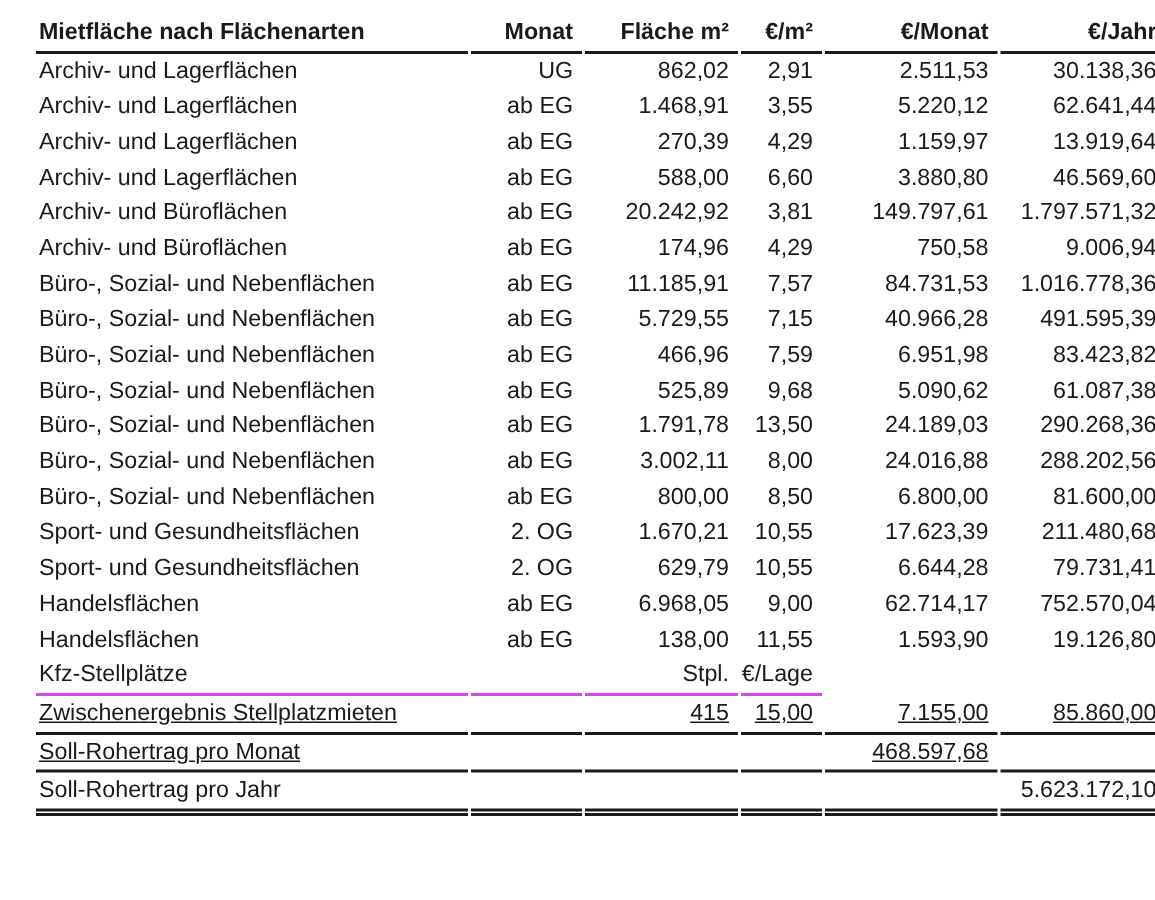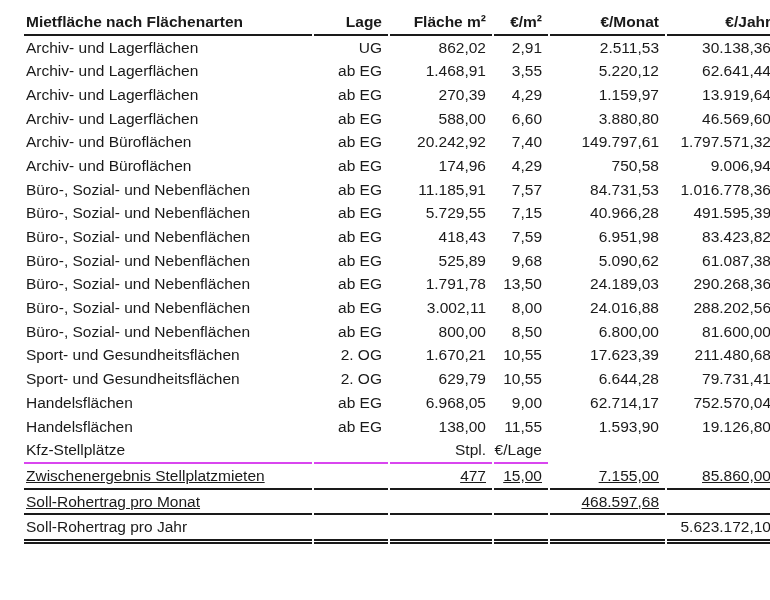--- a/index.html
+++ b/index.html
@@ -68,21 +68,21 @@
       <col style="width:288px">
       <col style="width:74px">
       <col style="width:102px">
       <col style="width:54px">
       <col style="width:115px">
       <col style="width:110px">
     </colgroup>
     <thead>
       <tr>
         <th class="label-col">Mietfläche nach Flächenarten</th>
-        <th>Lage</th>
+        <th>Monat</th>
         <th>Fläche m²</th>
         <th>€/m²</th>
         <th>€/Monat</th>
         <th>€/Jahr</th>
       </tr>
     </thead>
     <tbody id="data-rows">
 
     <tr>
           <td class="label-col">Archiv- und Lagerflächen</td>
@@ -113,21 +113,21 @@
           <td>ab EG</td>
           <td>588,00</td>
           <td>6,60</td>
           <td>3.880,80</td>
           <td>46.569,60</td>
         </tr>
         <tr>
           <td class="label-col">Archiv- und Büroflächen</td>
           <td>ab EG</td>
           <td>20.242,92</td>
-          <td>7,40</td>
+          <td>3,81</td>
           <td>149.797,61</td>
           <td>1.797.571,32</td>
         </tr>
         <tr>
           <td class="label-col">Archiv- und Büroflächen</td>
           <td>ab EG</td>
           <td>174,96</td>
           <td>4,29</td>
           <td>750,58</td>
           <td>9.006,94</td>
@@ -144,21 +144,21 @@
           <td class="label-col">Büro-, Sozial- und Nebenflächen</td>
           <td>ab EG</td>
           <td>5.729,55</td>
           <td>7,15</td>
           <td>40.966,28</td>
           <td>491.595,39</td>
         </tr>
         <tr>
           <td class="label-col">Büro-, Sozial- und Nebenflächen</td>
           <td>ab EG</td>
-          <td>418,43</td>
+          <td>466,96</td>
           <td>7,59</td>
           <td>6.951,98</td>
           <td>83.423,82</td>
         </tr>
         <tr>
           <td class="label-col">Büro-, Sozial- und Nebenflächen</td>
           <td>ab EG</td>
           <td>525,89</td>
           <td>9,68</td>
           <td>5.090,62</td>
@@ -226,21 +226,21 @@
         <td class="label-col ruled">Kfz-Stellplätze</td>
         <td class="ruled"></td>
         <td class="ruled">Stpl.</td>
         <td class="ruled">€/Lage</td>
         <td></td>
         <td></td>
       </tr>
       <tr class="rule-bottom">
         <td class="label-col">Zwischenergebnis Stellplatzmieten</td>
         <td></td>
-        <td>477</td>
+        <td>415</td>
         <td>15,00</td>
         <td>7.155,00</td>
         <td>85.860,00</td>
       </tr>
       <tr class="rule-bottom">
         <td class="label-col">Soll-Rohertrag pro Monat</td>
         <td></td>
         <td></td>
         <td></td>
         <td>468.597,68</td>

